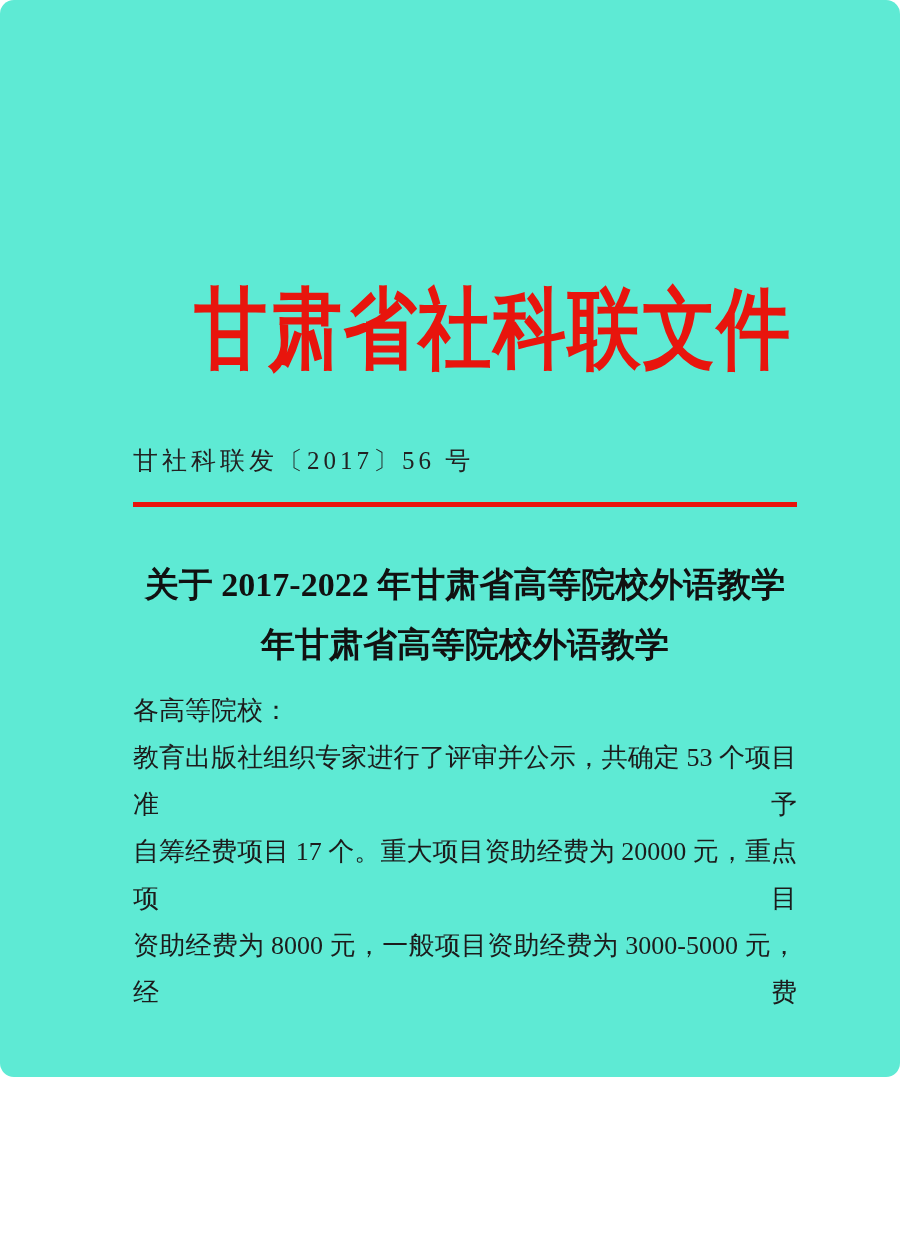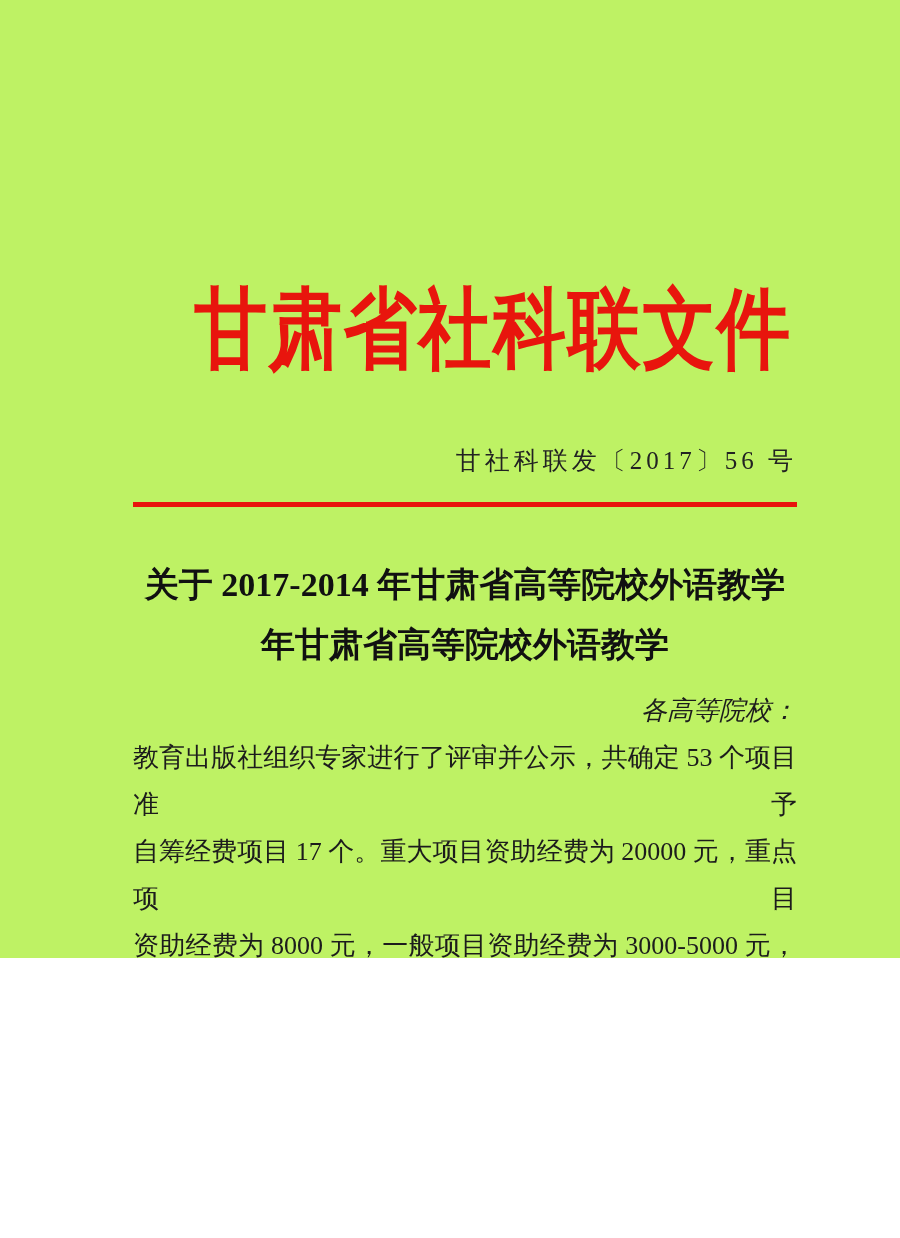--- a/index.html
+++ b/index.html
@@ -3,46 +3,47 @@
 <meta charset="utf-8">
 <style>
   html, body {
     margin: 0;
     padding: 0;
     background: #ffffff;
   }
   .page {
     position: relative;
     width: 900px;
-    height: 958px;
-    background: #bef264;
+    height: 1077px;
+    background: #5eead4;
     overflow: hidden;
     box-sizing: border-box;
     padding: 0 103px 0 133px;
     font-family: "Liberation Serif", "DejaVu Serif", serif;
     color: #1c1c1c;
+    border-radius: 14px;
   }
   .org-title-wrap {
     padding-top: 283px;
     text-align: center;
   }
   .org-title {
     display: inline-block;
     font-size: 88px;
     line-height: 1.06;
     font-weight: bold;
     color: var(--accent-red, #e8150d);
     white-space: nowrap;
     letter-spacing: 2px;
     transform: scaleX(0.83);
     transform-origin: center;
   }
   .doc-number {
     margin-top: 68px;
-    text-align: right;
+    text-align: left;
     font-size: 25px;
     letter-spacing: 4px;
     color: #222222;
   }
   .red-line {
     margin-top: 25px;
     height: 5px;
     background: var(--accent-red, #e8150d);
   }
   .notice-title {
@@ -57,43 +58,42 @@
     margin-top: 12px;
     font-size: 26px;
     line-height: 47px;
     color: #1c1c1c;
   }
   .line {
     text-align: justify;
     text-align-last: justify;
   }
   .line.plain {
-    text-align: right;
+    text-align: left;
     text-align-last: auto;
-    font-style: italic;
   }
   .line.indent {
     text-indent: 2em;
   }
 </style>
 </head>
 <body>
 
 <div class="page" style="--accent-red: #e8150d;">
 
   <div class="org-title-wrap">
     <div class="org-title">甘肃省社科联文件</div>
   </div>
 
   <div class="doc-number">甘社科联发〔2017〕56 号</div>
 
   <div class="red-line"></div>
 
   <div class="notice-title">
-    <div>关于 2017-2014 年甘肃省高等院校外语教学</div>
+    <div>关于 2017-2022 年甘肃省高等院校外语教学</div>
     <div>年甘肃省高等院校外语教学</div>
   </div>
 
   <div class="body-text">
     <div class="line plain">各高等院校：</div>
 
     <div class="line">教育出版社组织专家进行了评审并公示，共确定 53 个项目准予</div>
     <div class="line">自筹经费项目 17 个。重大项目资助经费为 20000 元，重点项目</div>
     <div class="line">资助经费为 8000 元，一般项目资助经费为 3000-5000 元，经费</div>
 

